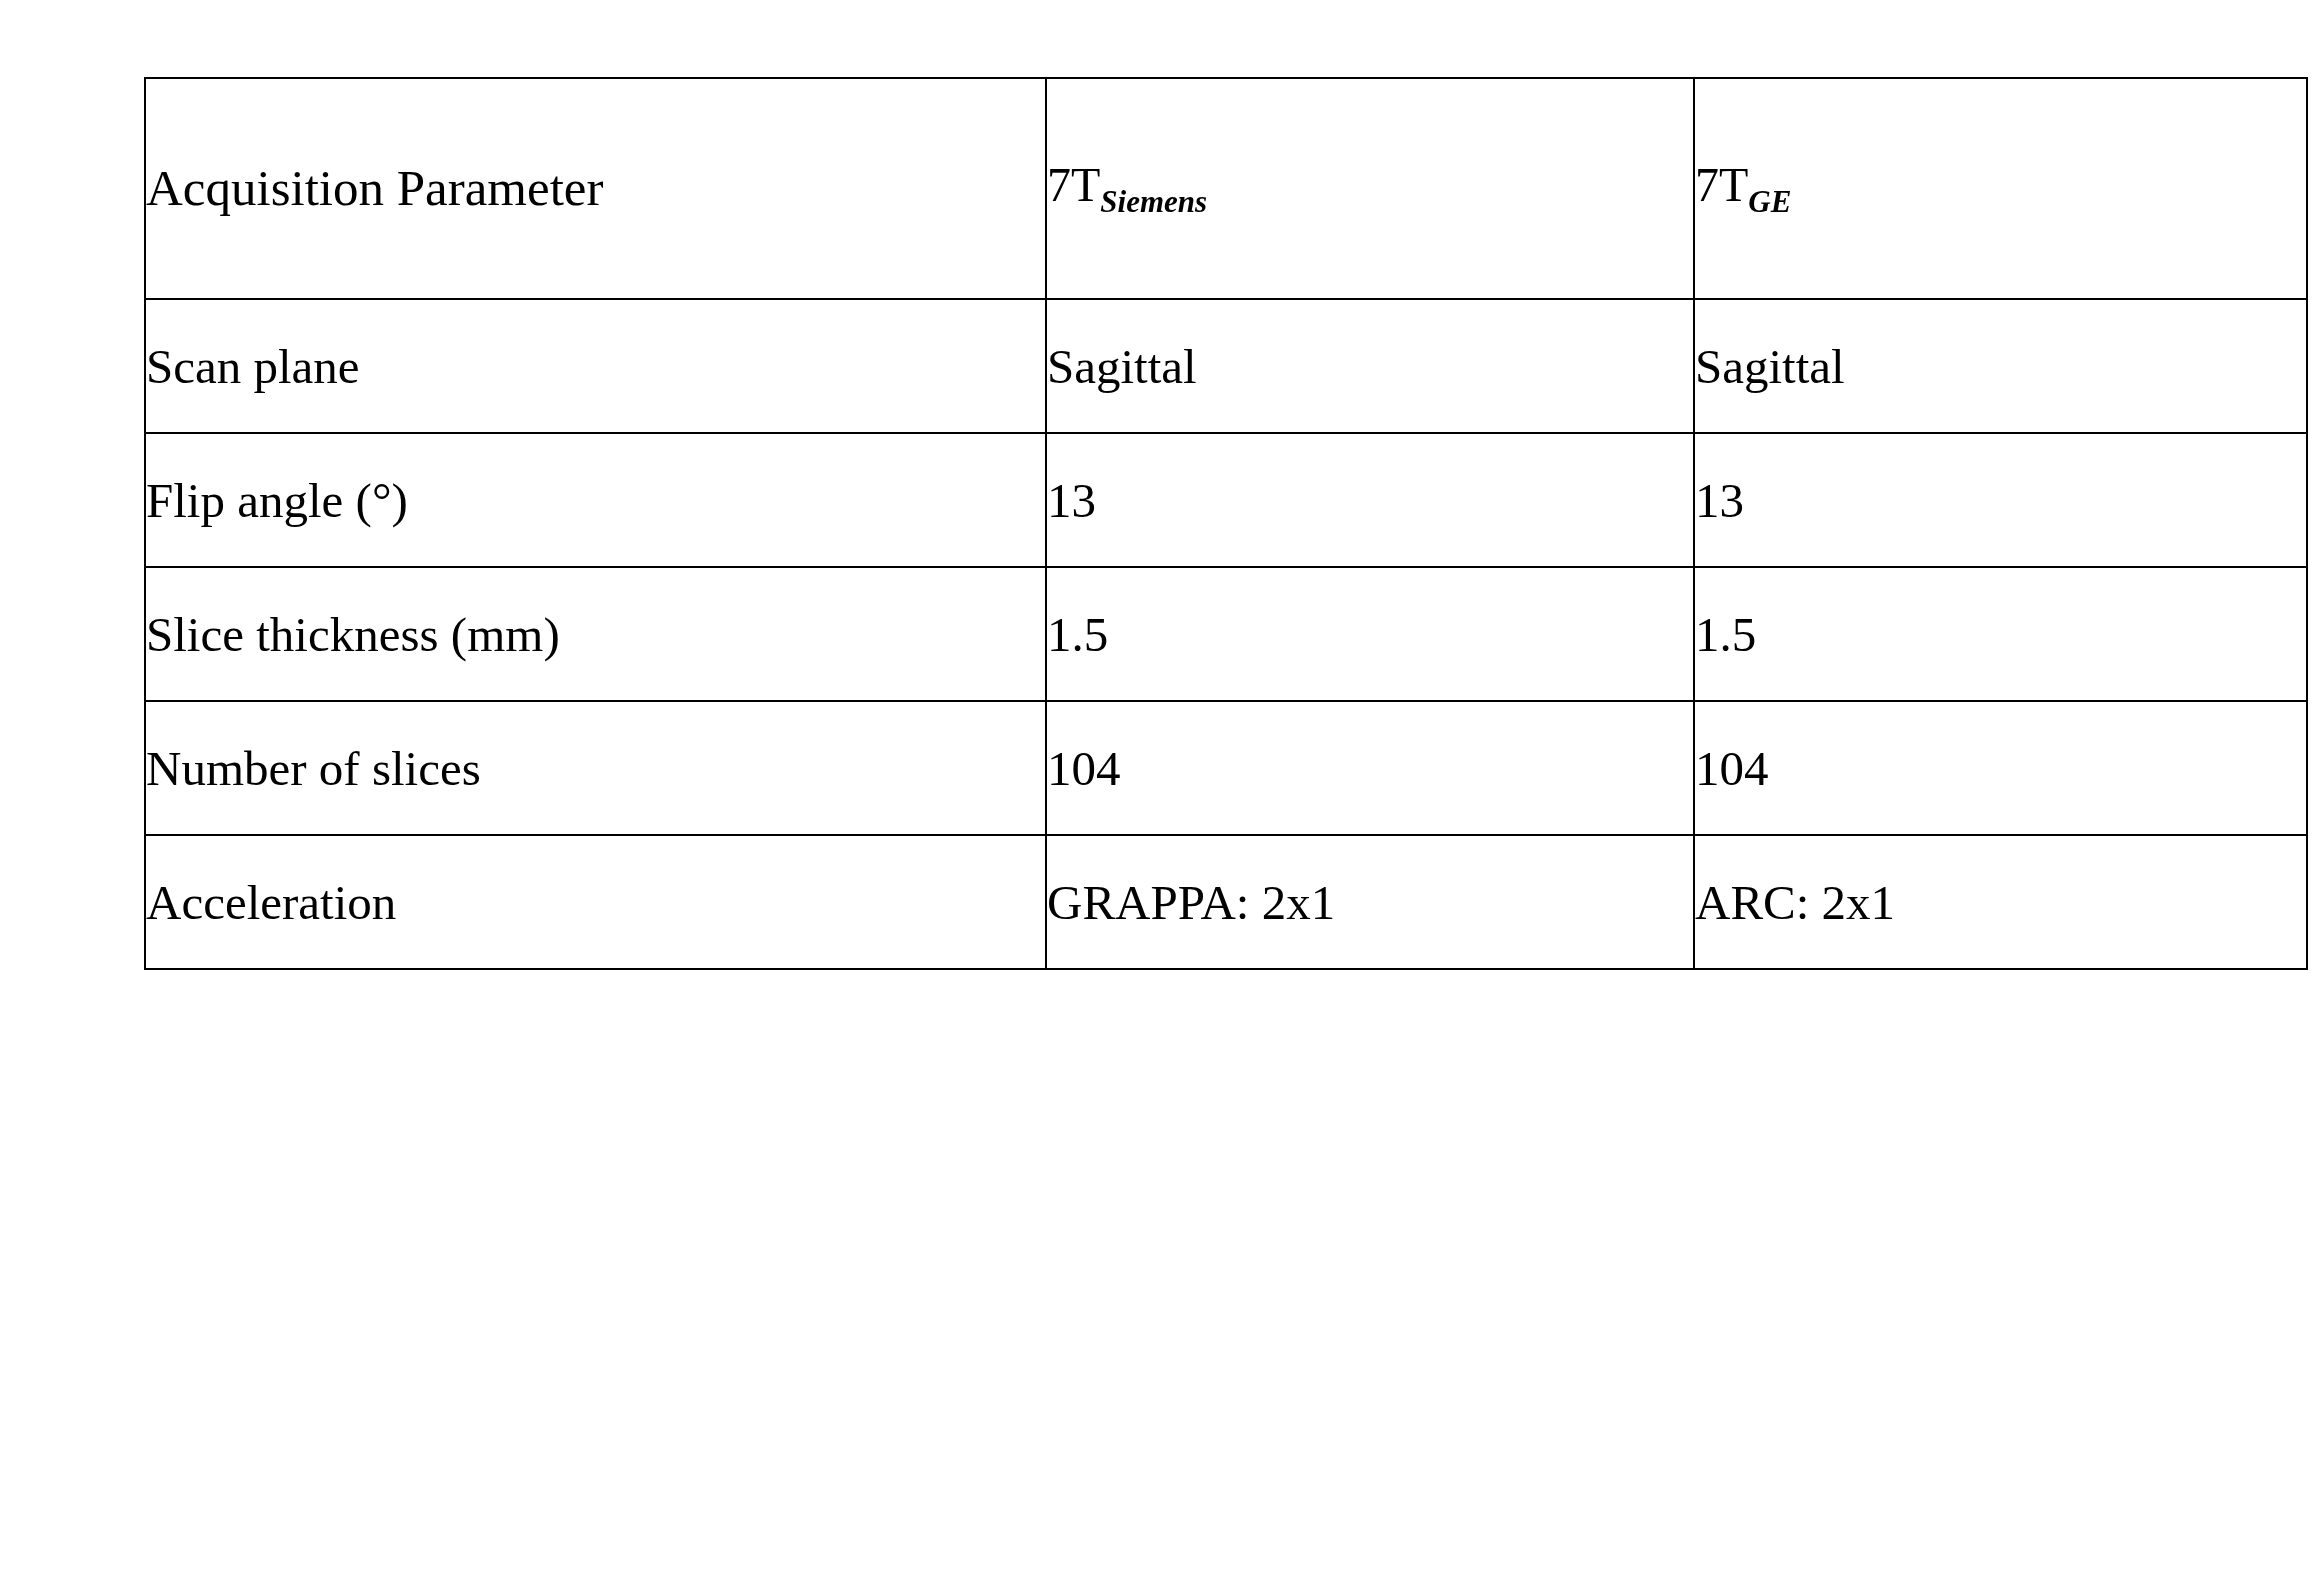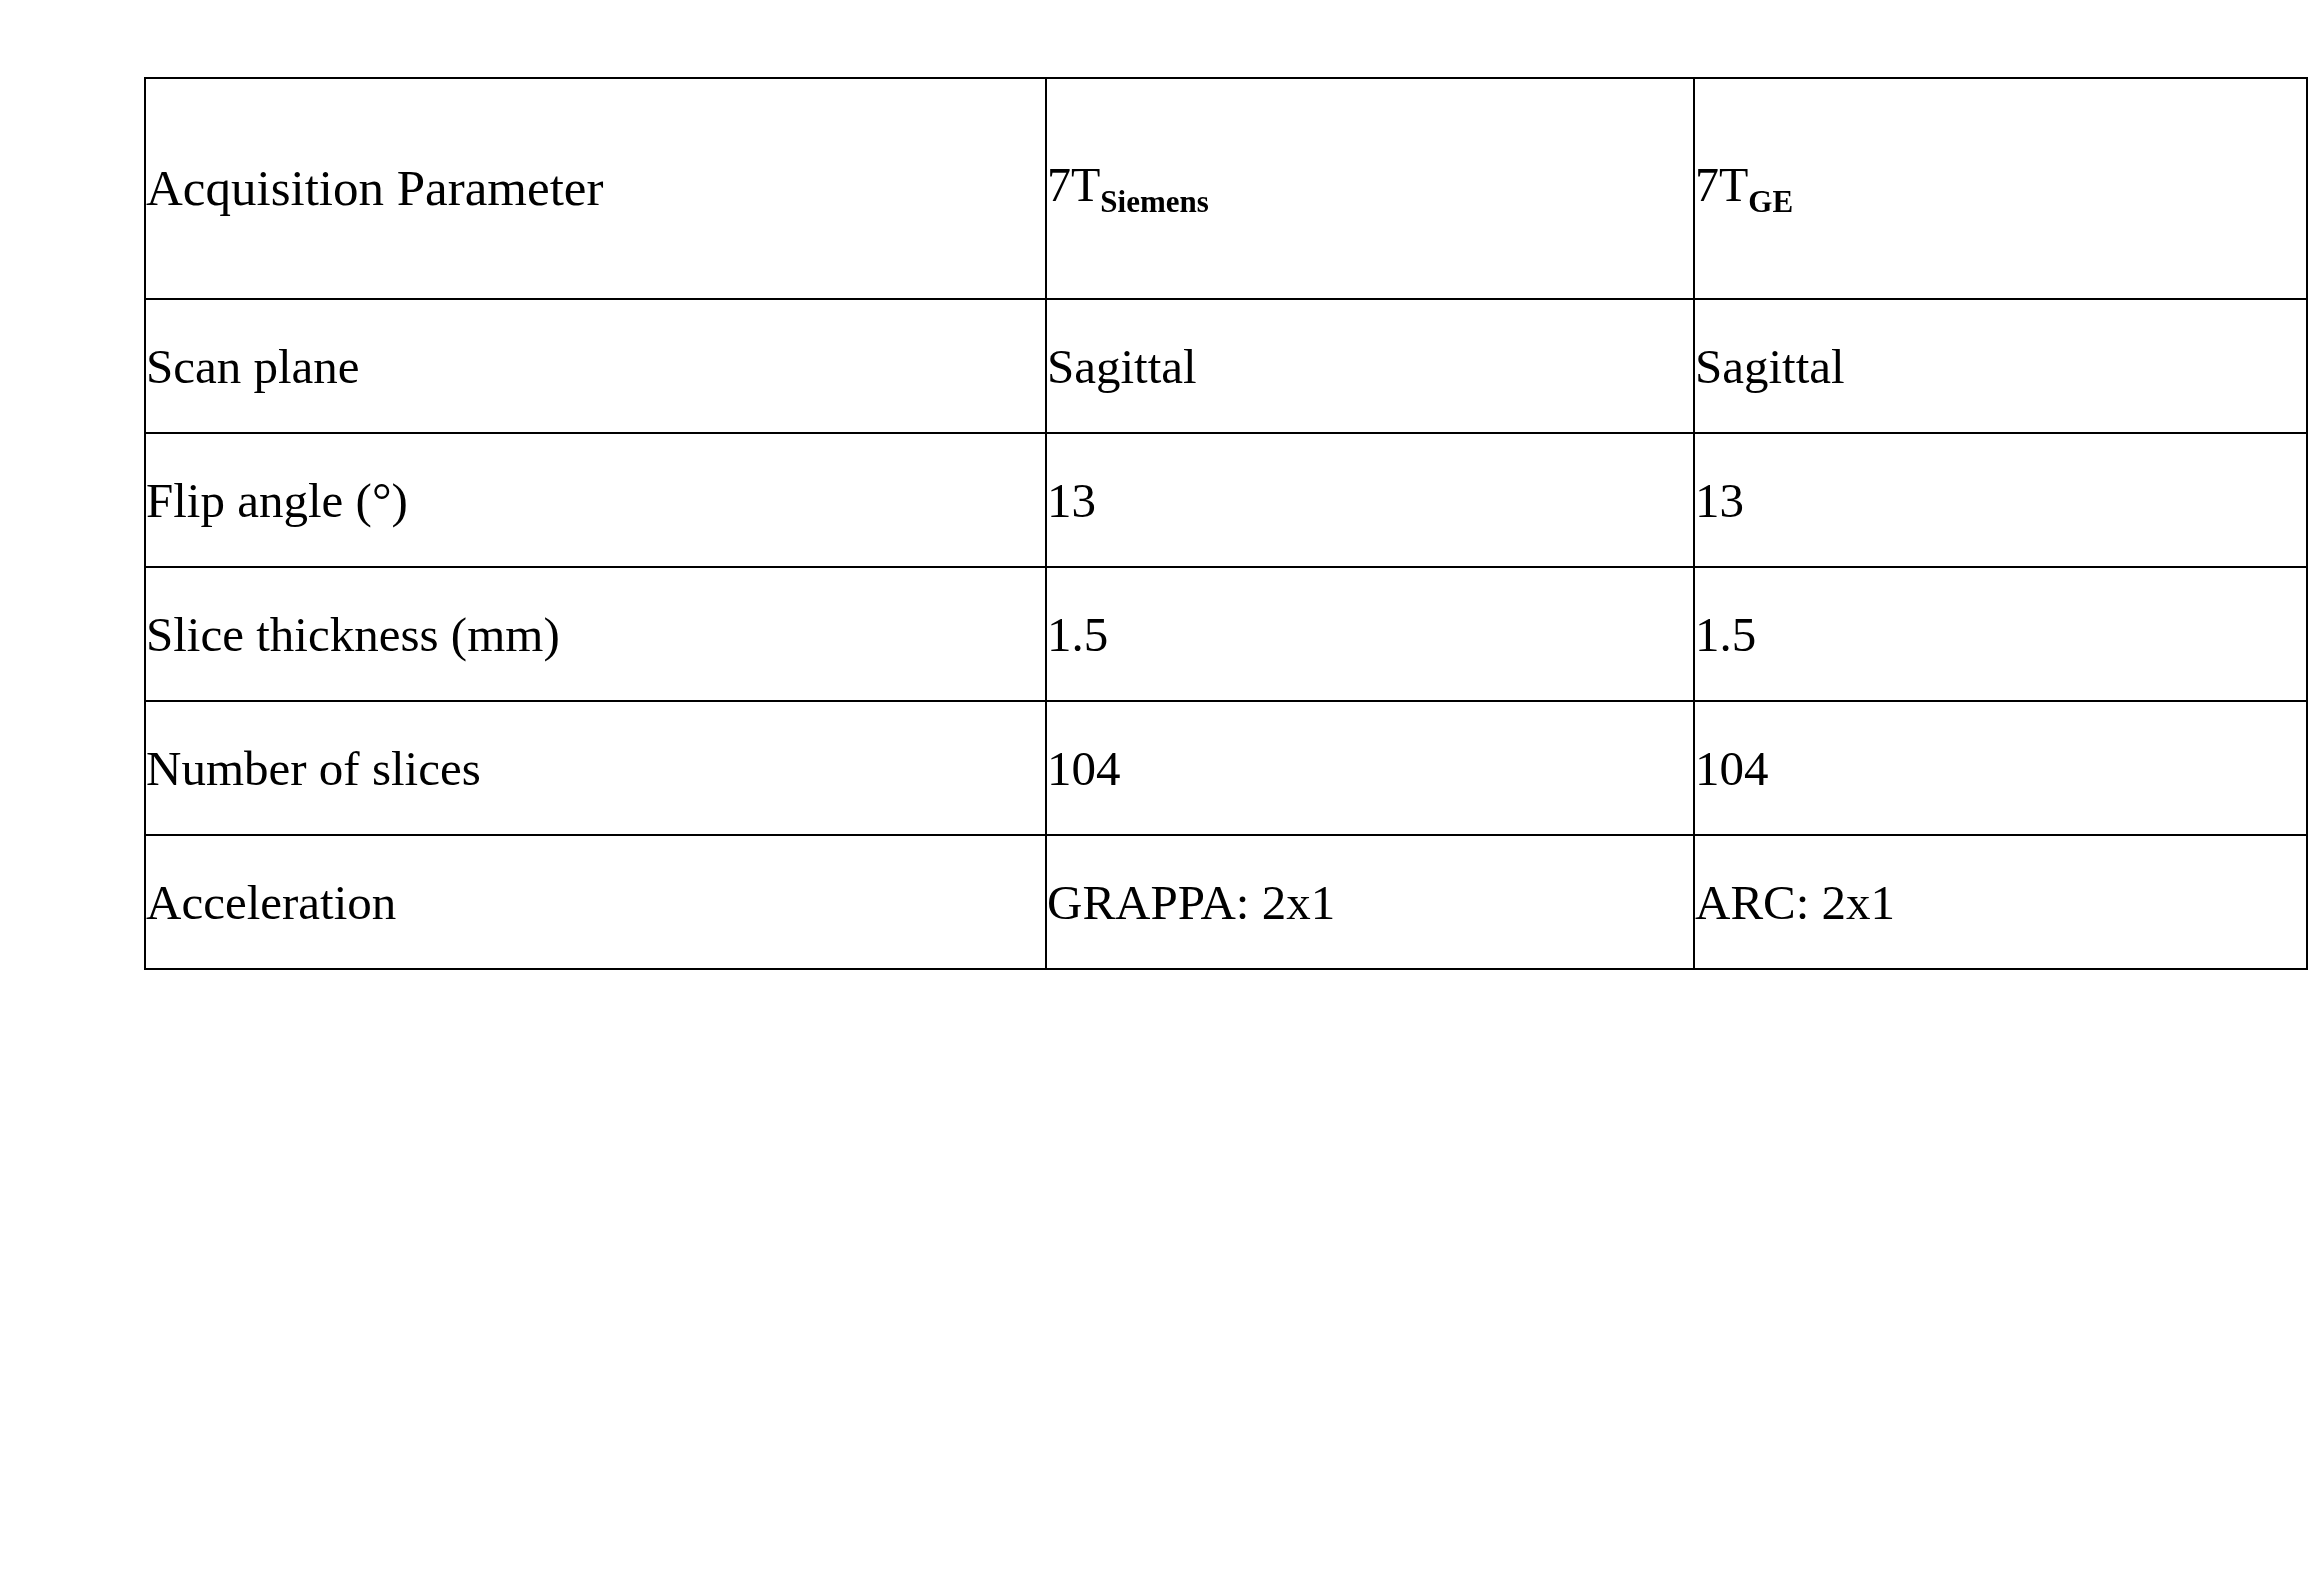--- a/index.html
+++ b/index.html
@@ -57,20 +57,21 @@
     padding-left: 142px;
   }
   .hdr-col {
     padding-left: 134px;
     font-size: 48px;
   }
   .hdr-col .sub {
     font-size: 31px;
     vertical-align: sub;
     font-weight: bold;
+    font-style: italic;
   }
 
   
   .row-cell {
     height: 132px;
     font-size: 49px;
   }
   .cell-label {
     padding-left: 142px;
   }

